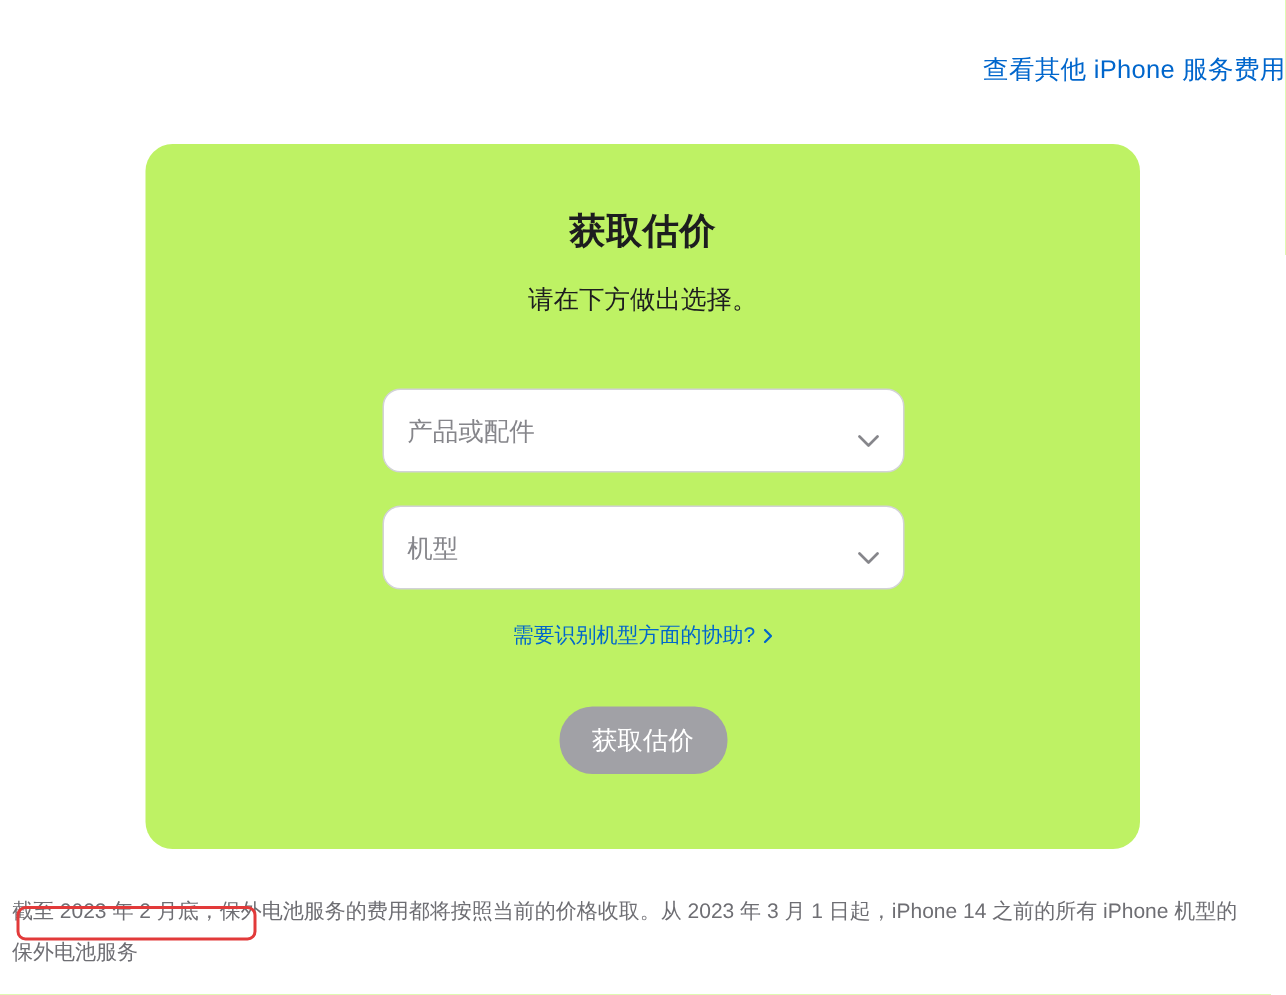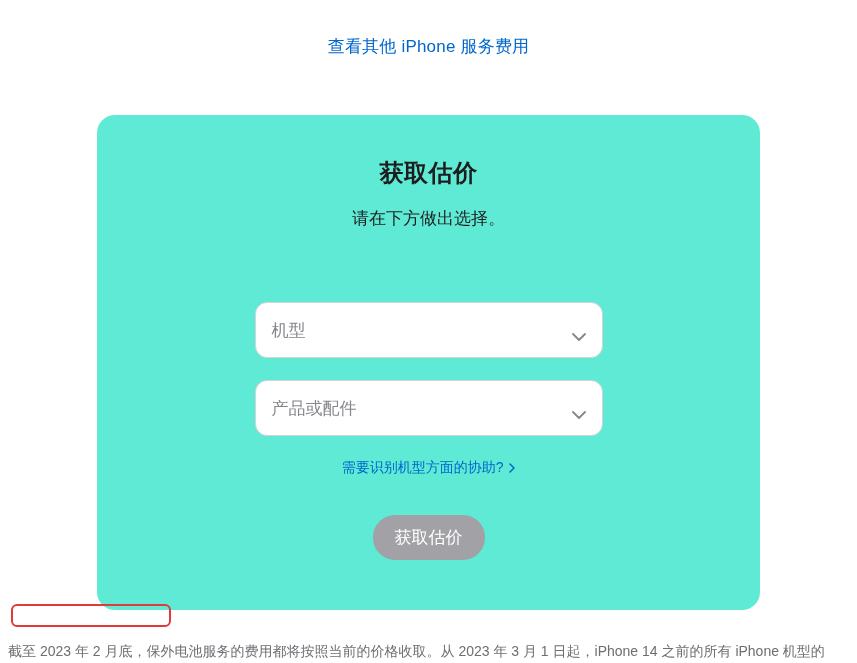--- a/index.html
+++ b/index.html
@@ -13,48 +13,48 @@
       width: 857px;
       height: 663px;
       position: relative;
       color: #1d1d1f;
     }
     .container {
       width: 100%;
       padding-top: 35px;
     }
     .top-link {
-      text-align: center;
-      margin-bottom: 57px;
+      text-align: right;
+      margin-bottom: 38px;
     }
     .top-link a {
       color: #06c;
       text-decoration: none;
       font-size: 17px;
       letter-spacing: 0.2px;
     }
     .card {
-      background: #5eead4;
+      background: #bef264;
       border-radius: 18px;
       width: 663px;
       margin: 0 auto;
       padding: 42px 30px 50px 30px;
       text-align: center;
     }
     .card-title {
       font-size: 24px;
       font-weight: 600;
       color: #1d1d1f;
       margin-bottom: 18px;
       letter-spacing: 0.5px;
     }
     .card-subtitle {
       font-size: 17px;
       color: #1d1d1f;
-      margin-bottom: 72px;
+      margin-bottom: 48px;
     }
     .select-wrapper {
       width: 348px;
       margin: 0 auto 22px auto;
       position: relative;
     }
     .select-box {
       width: 100%;
       height: 56px;
       background: #fff;
@@ -131,32 +131,32 @@
   <div class="top-link">
     <a href="#">查看其他 iPhone 服务费用</a>
   </div>
 
   <div class="card">
     <h2 class="card-title">获取估价</h2>
     <p class="card-subtitle">请在下方做出选择。</p>
 
     <div class="select-wrapper">
       <div class="select-box">
-        <span>机型</span>
+        <span>产品或配件</span>
         <span class="chevron">
           <svg width="14" height="8" viewBox="0 0 14 8" fill="none">
             <path d="M1 1L7 7L13 1" stroke="#86868b" stroke-width="1.8" stroke-linecap="round" stroke-linejoin="round"></path>
           </svg>
         </span>
       </div>
     </div>
 
     <div class="select-wrapper">
       <div class="select-box">
-        <span>产品或配件</span>
+        <span>机型</span>
         <span class="chevron">
           <svg width="14" height="8" viewBox="0 0 14 8" fill="none">
             <path d="M1 1L7 7L13 1" stroke="#86868b" stroke-width="1.8" stroke-linecap="round" stroke-linejoin="round"></path>
           </svg>
         </span>
       </div>
     </div>
 
     <div class="help-link">
       <a href="#">

